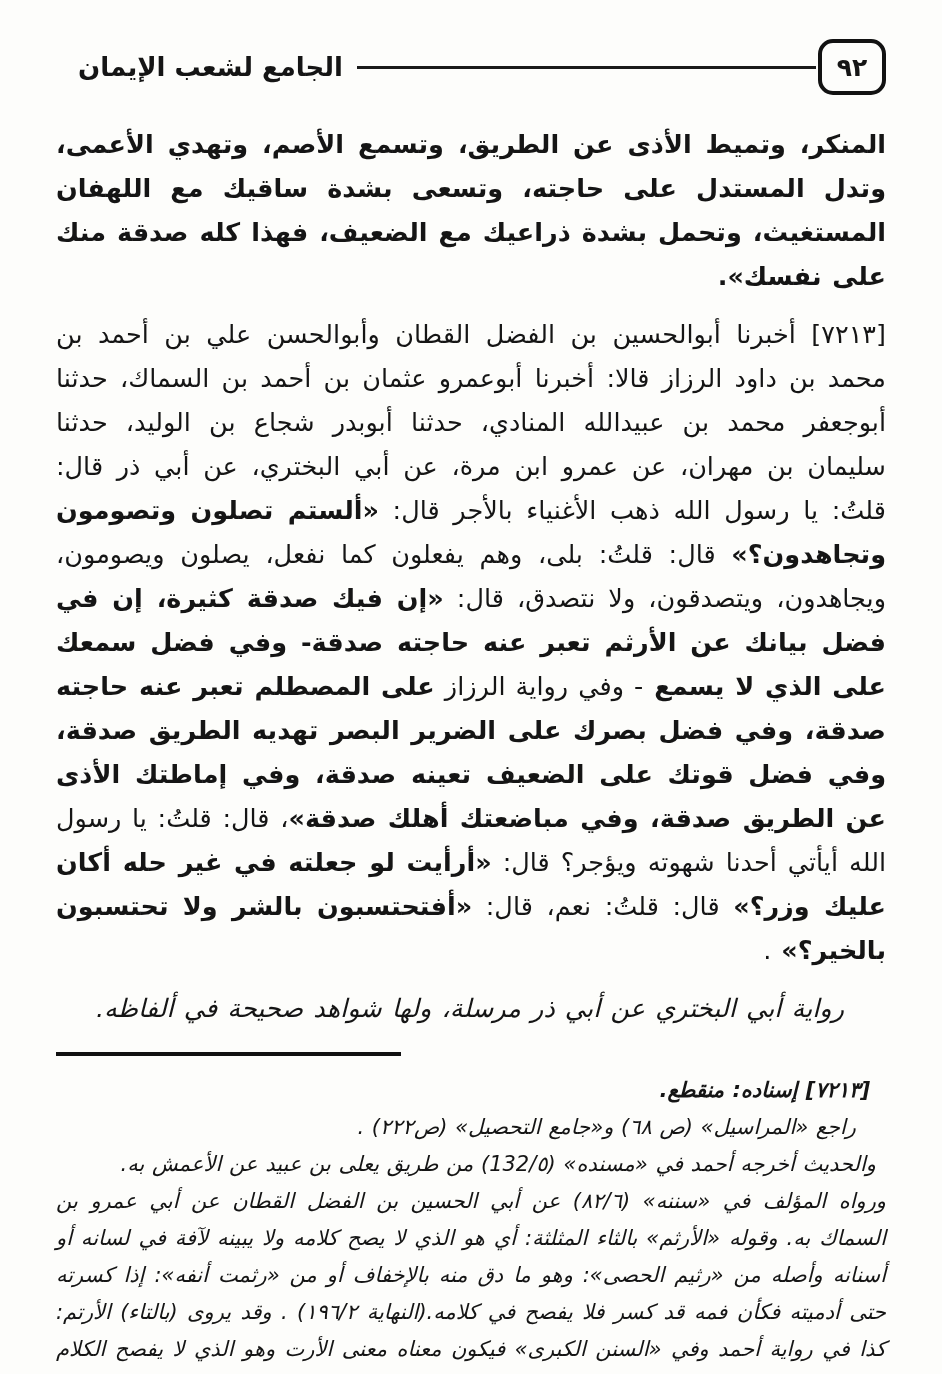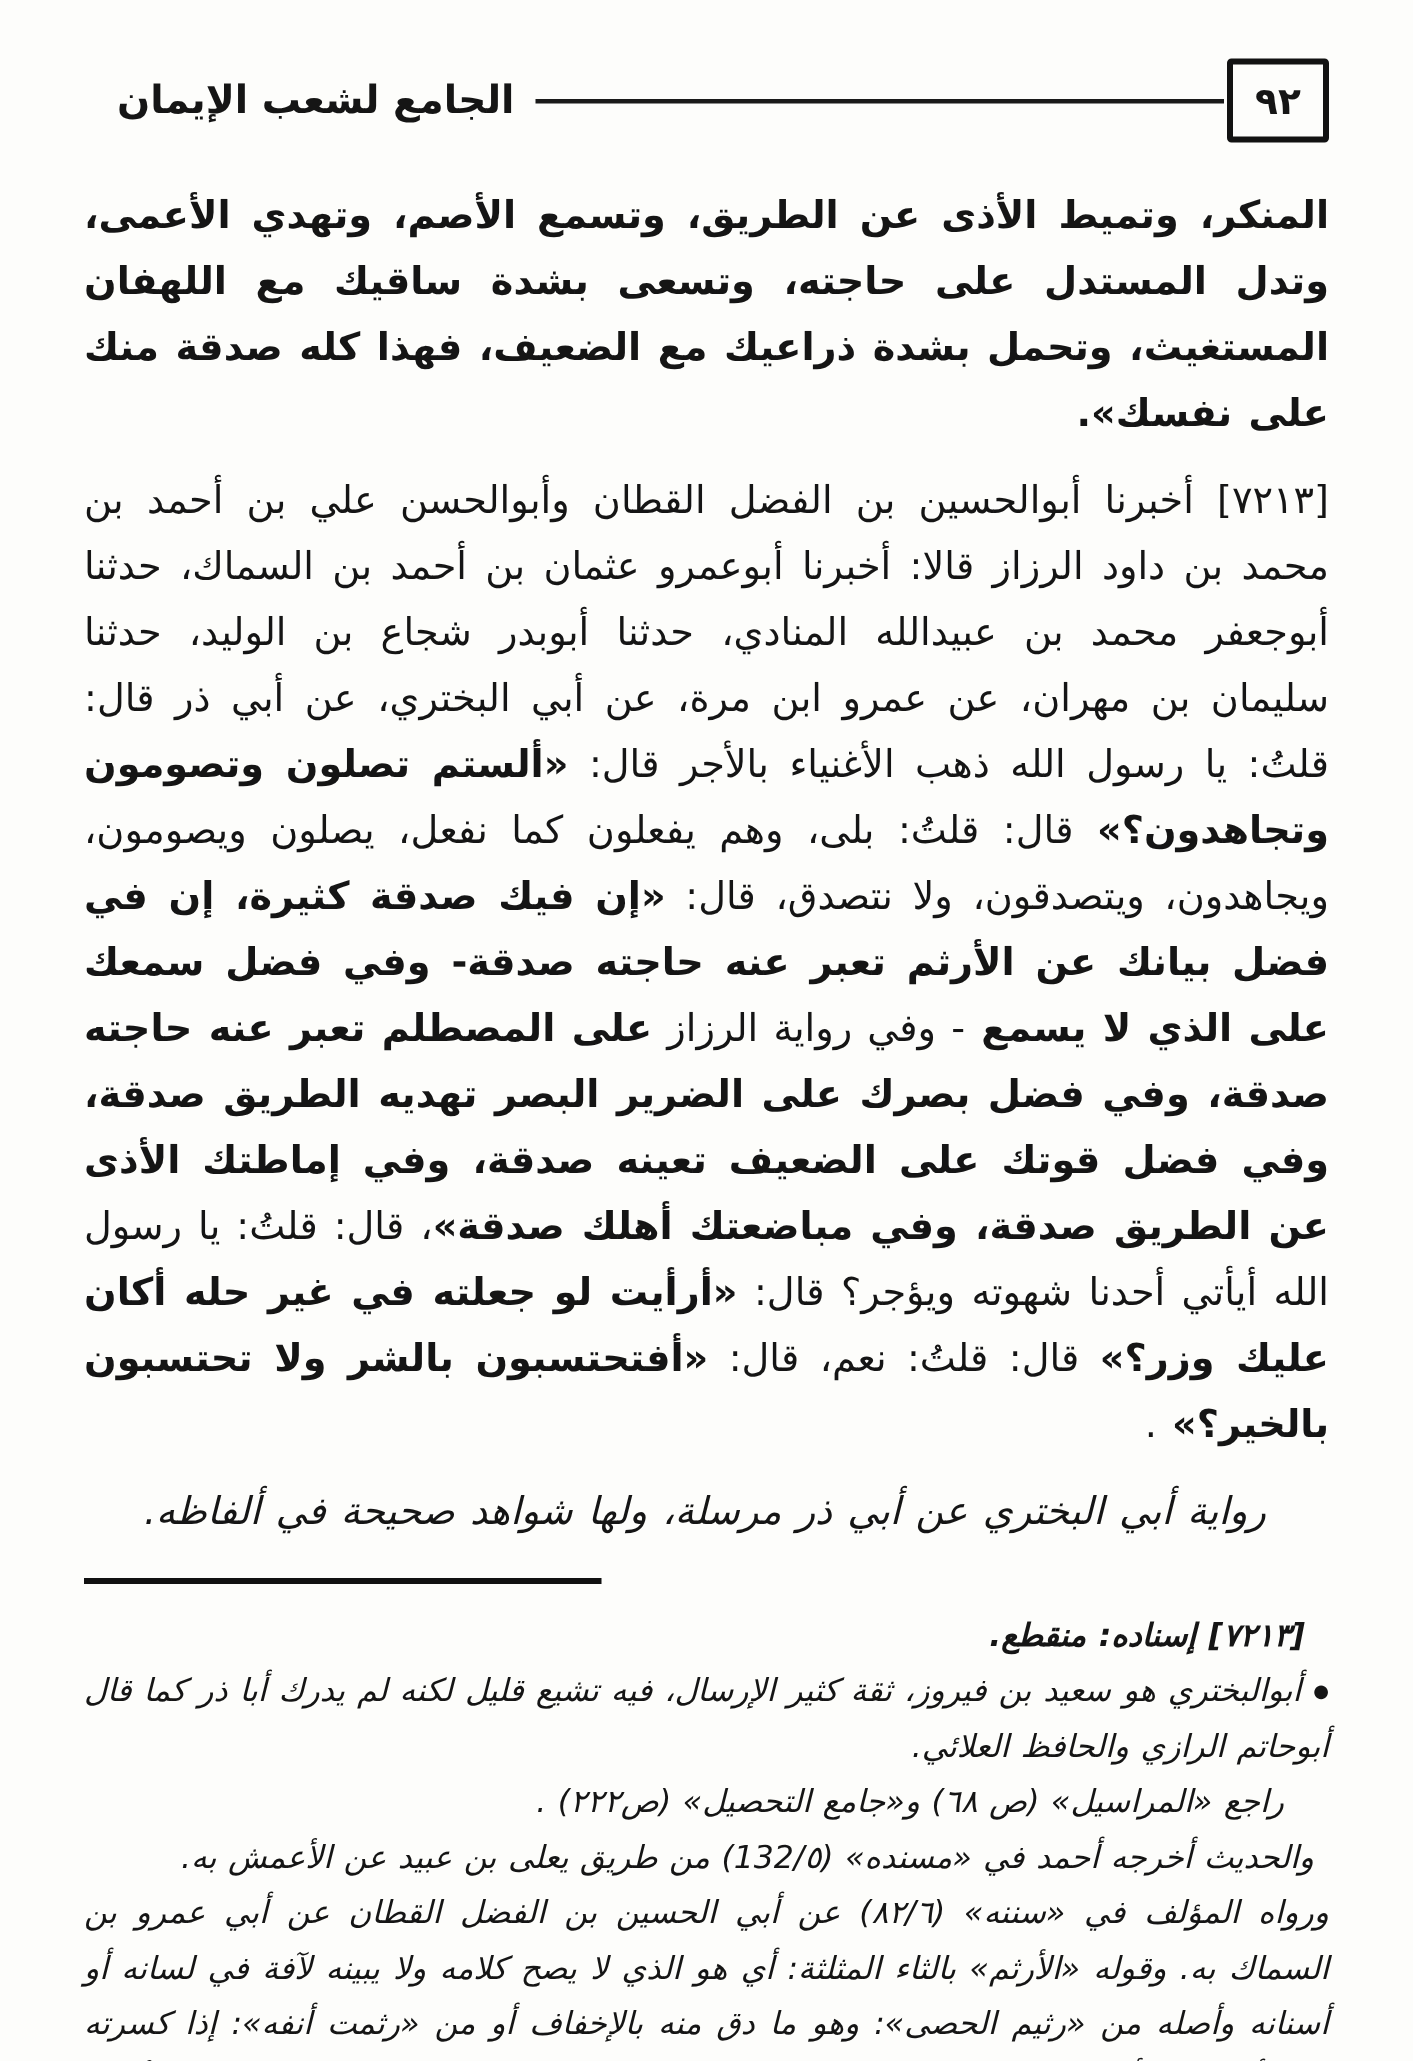--- a/index.html
+++ b/index.html
@@ -25,21 +25,21 @@
     display: flex;
     align-items: center;
     height: 58px;
     margin-bottom: 26px;
   }
   .page-number-badge {
     flex: 0 0 auto;
     width: 60px;
     height: 48px;
     border: 4px solid #121212;
-    border-radius: 3px;
+    border-radius: 15px;
     display: flex;
     align-items: center;
     justify-content: center;
     font-size: 25px;
     font-weight: bold;
     background: #fdfdfb;
   }
   .header-rule {
     flex: 1 1 auto;
     height: 3px;
@@ -106,19 +106,18 @@
   <div class="body-text">
       <p><span class="seg seg-b">المنكر، وتميط الأذى عن الطريق، وتسمع الأصم، وتهدي الأعمى، وتدل المستدل على حاجته، وتسعى بشدة ساقيك مع اللهفان المستغيث، وتحمل بشدة ذراعيك مع الضعيف، فهذا كله صدقة منك على نفسك».</span></p>
       <p><span class="seg">[٧٢١٣] أخبرنا أبوالحسين بن الفضل القطان وأبوالحسن علي بن أحمد بن محمد بن داود الرزاز قالا: أخبرنا أبوعمرو عثمان بن أحمد بن السماك، حدثنا أبوجعفر محمد بن عبيدالله المنادي، حدثنا أبوبدر شجاع بن الوليد، حدثنا سليمان بن مهران، عن عمرو ابن مرة، عن أبي البختري، عن أبي ذر قال: قلتُ: يا رسول الله ذهب الأغنياء بالأجر قال: </span><span class="seg seg-b">«ألستم تصلون وتصومون وتجاهدون؟»</span><span class="seg"> قال: قلتُ: بلى، وهم يفعلون كما نفعل، يصلون ويصومون، ويجاهدون، ويتصدقون، ولا نتصدق، قال: </span><span class="seg seg-b">«إن فيك صدقة كثيرة، إن في فضل بيانك عن الأرثم تعبر عنه حاجته صدقة- وفي فضل سمعك على الذي لا يسمع </span><span class="seg">- وفي رواية الرزاز </span><span class="seg seg-b">على المصطلم تعبر عنه حاجته صدقة، وفي فضل بصرك على الضرير البصر تهديه الطريق صدقة، وفي فضل قوتك على الضعيف تعينه صدقة، وفي إماطتك الأذى عن الطريق صدقة، وفي مباضعتك أهلك صدقة»</span><span class="seg">، قال: قلتُ: يا رسول الله أيأتي أحدنا شهوته ويؤجر؟ قال: </span><span class="seg seg-b">«أرأيت لو جعلته في غير حله أكان عليك وزر؟»</span><span class="seg"> قال: قلتُ: نعم، قال: </span><span class="seg seg-b">«أفتحتسبون بالشر ولا تحتسبون بالخير؟»</span><span class="seg"> .</span></p>
       <p style="text-indent: 42px;"><span class="seg">رواية أبي البختري عن أبي ذر مرسلة، ولها شواهد صحيحة في ألفاظه.</span></p>
     </div>
 
   <div class="fn-sep"></div>
 
   <div class="footnotes">
       <p style="text-indent: 16px;"><span class="seg seg-b">[٧٢١٣] إسناده: منقطع.</span></p>
-      <p><span class="bullet">●</span><span class="seg">أبوالبختري هو سعيد بن فيروز، ثقة كثير الإرسال، فيه تشيع قليل لكنه لم يدرك أبا ذر كما قال أبوحاتم الرازي والحافظ العلائي.</span></p>
       <p style="text-indent: 30px;"><span class="seg">راجع «المراسيل» (ص ٦٨) و«جامع التحصيل» (ص٢٢٢) .</span></p>
       <p style="text-indent: 10px;"><span class="seg">والحديث أخرجه أحمد في «مسنده» (132/٥) من طريق يعلى بن عبيد عن الأعمش به.</span></p>
       <p><span class="seg">ورواه المؤلف في «سننه» (٨٢/٦) عن أبي الحسين بن الفضل القطان عن أبي عمرو بن السماك به. وقوله «الأرثم» بالثاء المثلثة: أي هو الذي لا يصح كلامه ولا يبينه لآفة في لسانه أو أسنانه وأصله من «رثيم الحصى»: وهو ما دق منه بالإخفاف أو من «رثمت أنفه»: إذا كسرته حتى أدميته فكأن فمه قد كسر فلا يفصح في كلامه.(النهاية ١٩٦/٢) . وقد يروى (بالتاء) الأرتم: كذا في رواية أحمد وفي «السنن الكبرى» فيكون معناه معنى الأرت وهو الذي لا يفصح الكلام ولا يصححه ولا يبينه. راجع «النهاية» (١٩٤/٢).</span></p>
     </div>
 
 </div>
 
 </body></html>

